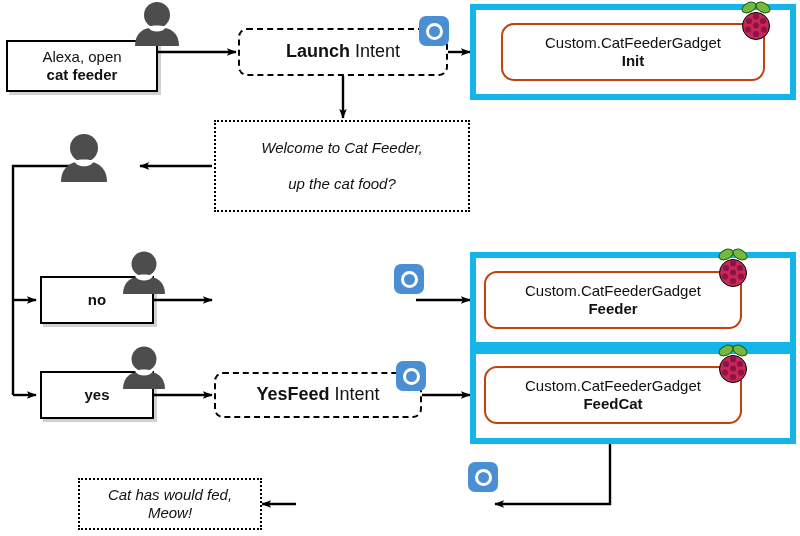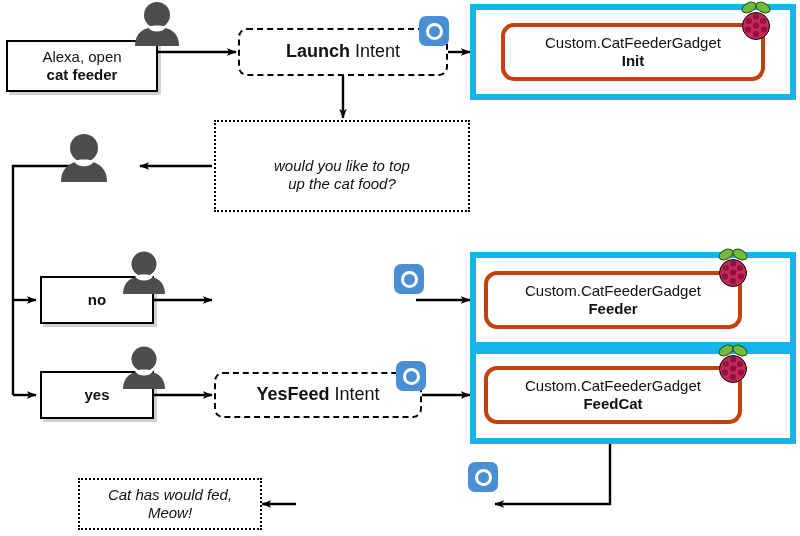--- a/index.html
+++ b/index.html
@@ -21,21 +21,21 @@
           font-size:18px;color:#111;}
 
   
   .speech{background:#ffffff;border:2px dotted #000000;font-style:italic;
           font-size:15px;color:#111;}
 
   
   .bluebox{position:absolute;box-sizing:border-box;background:#ffffff;
            border:6px solid #13b5ea;}
   .gadget{position:absolute;box-sizing:border-box;background:#ffffff;
-          border:4px solid #c2410c;border-radius:13px;display:flex;
+          border:2px solid #c2410c;border-radius:13px;display:flex;
           align-items:center;justify-content:center;text-align:center;
           font-size:15px;color:#111;line-height:1.2;}
 
   b{font-weight:bold;}
   .reg{font-weight:normal;}
 
   
   .person{position:absolute;}
   .alexa{position:absolute;width:30px;height:30px;border-radius:7px;
          background:#4a8fd4;display:flex;align-items:center;justify-content:center;}
@@ -128,22 +128,22 @@
           <circle cx="20" cy="25.5" r="3.1"></circle>
         <circle cx="12" cy="29.5" r="3.1"></circle>
           <circle cx="28" cy="29.5" r="3.1"></circle>
         <circle cx="20" cy="34" r="3.1"></circle>
       </g>
     </g>
   </svg>
 
   <div class="node speech" style="left:214px;top:120px;width:256px;height:92px;">
     <div>
+      <span>Welcome to Cat Feeder,</span><br>
       <br>
-      <span>would you like to top</span><br>
       <span>up the cat food?</span>
     </div>
   </div>
 
   <svg class="person" style="left:56px;top:132px;" width="56" height="50" viewBox="0 0 56 50">
     <circle cx="28" cy="16" r="14" fill="#4d4d4d"></circle>
     <path d="M5,50 C5,36 14,29 28,29 C42,29 51,36 51,50 Z" fill="#4d4d4d"></path>
     <path d="M18,29 C21,36 35,36 38,29 C35,27 21,27 18,29 Z" fill="#ffffff"></path>
   </svg>
 

